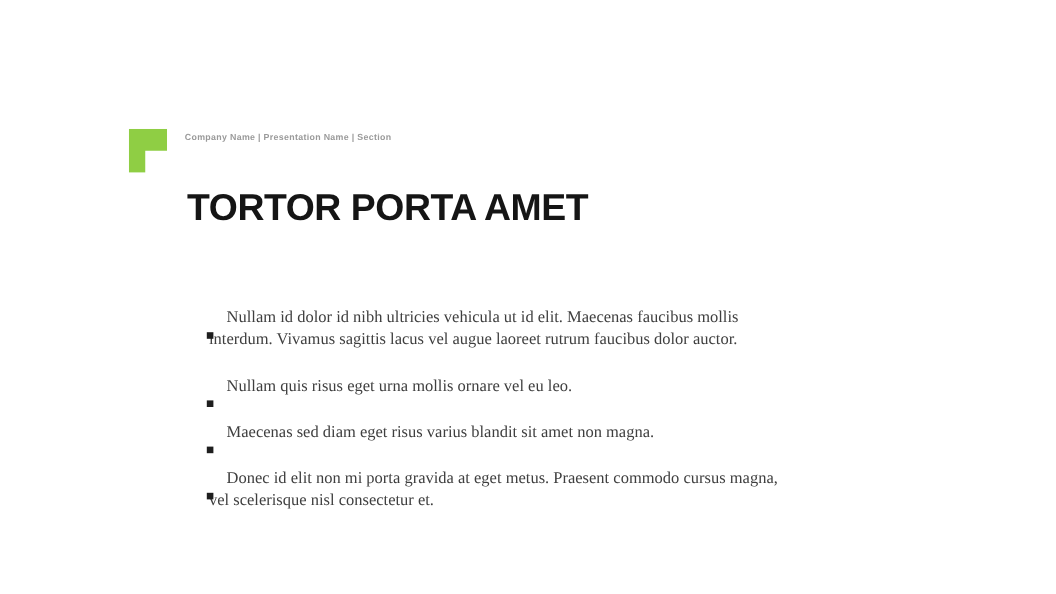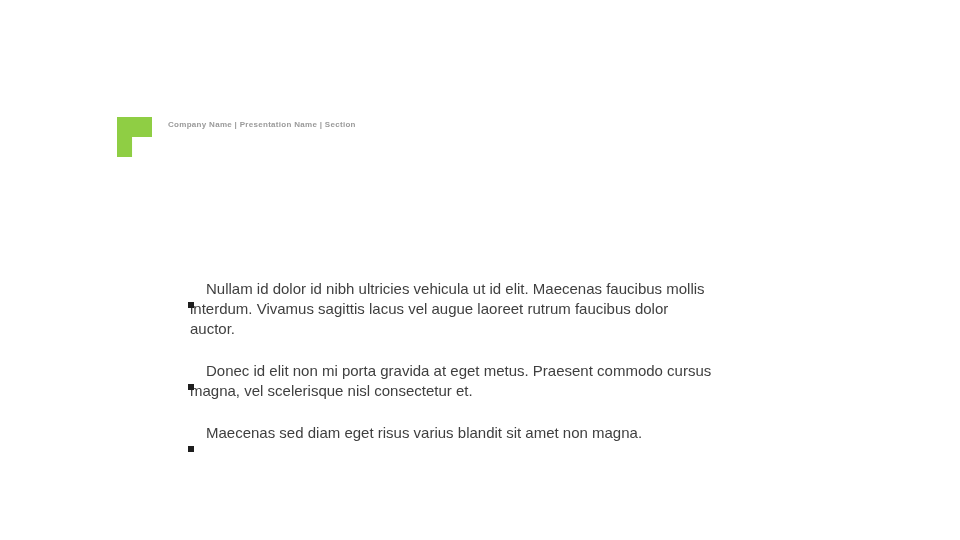--- a/index.html
+++ b/index.html
@@ -76,20 +76,21 @@
     width:578px;
     list-style:none;
   }
   .bullet-list li{
     position:relative;
     padding-left:18px;
     margin-bottom:22px;
     font-size:15px;
     line-height:20px;
     color:var(--body-color);
+    font-family:Liberation Serif, serif;
   }
   .bullet-list li:last-child{ margin-bottom:0; }
   .sq{
     position:absolute;
     left:0; top:7px;
     width:6px; height:6px;
     background:var(--bullet-marker-color);
     display:block;
   }
 </style>
@@ -98,32 +99,37 @@
 
 <div class="slide">
 
   <div class="logo-mark"></div>
 
   <div class="breadcrumb">Company Name | Presentation Name | Section</div>
 
   <div class="page-number">16</div>
 
   <h1 class="slide-title">
+    <div>TORTOR PORTA AMET</div>
   </h1>
 
   <ul class="bullet-list">
     <li>
       <span class="sq"></span>
       <span>Nullam id dolor id nibh ultricies vehicula ut id elit. Maecenas faucibus mollis interdum. Vivamus sagittis lacus vel augue laoreet rutrum faucibus dolor auctor.</span>
     </li>
     <li>
       <span class="sq"></span>
-      <span>Donec id elit non mi porta gravida at eget metus. Praesent commodo cursus magna, vel scelerisque nisl consectetur et.</span>
+      <span>Nullam quis risus eget urna mollis ornare vel eu leo.</span>
     </li>
     <li>
       <span class="sq"></span>
       <span>Maecenas sed diam eget risus varius blandit sit amet non magna.</span>
+    </li>
+    <li>
+      <span class="sq"></span>
+      <span>Donec id elit non mi porta gravida at eget metus. Praesent commodo cursus magna, vel scelerisque nisl consectetur et.</span>
     </li>
   </ul>
 
   <div class="footer-mark"></div>
 
 </div>
 
 </body></html>

